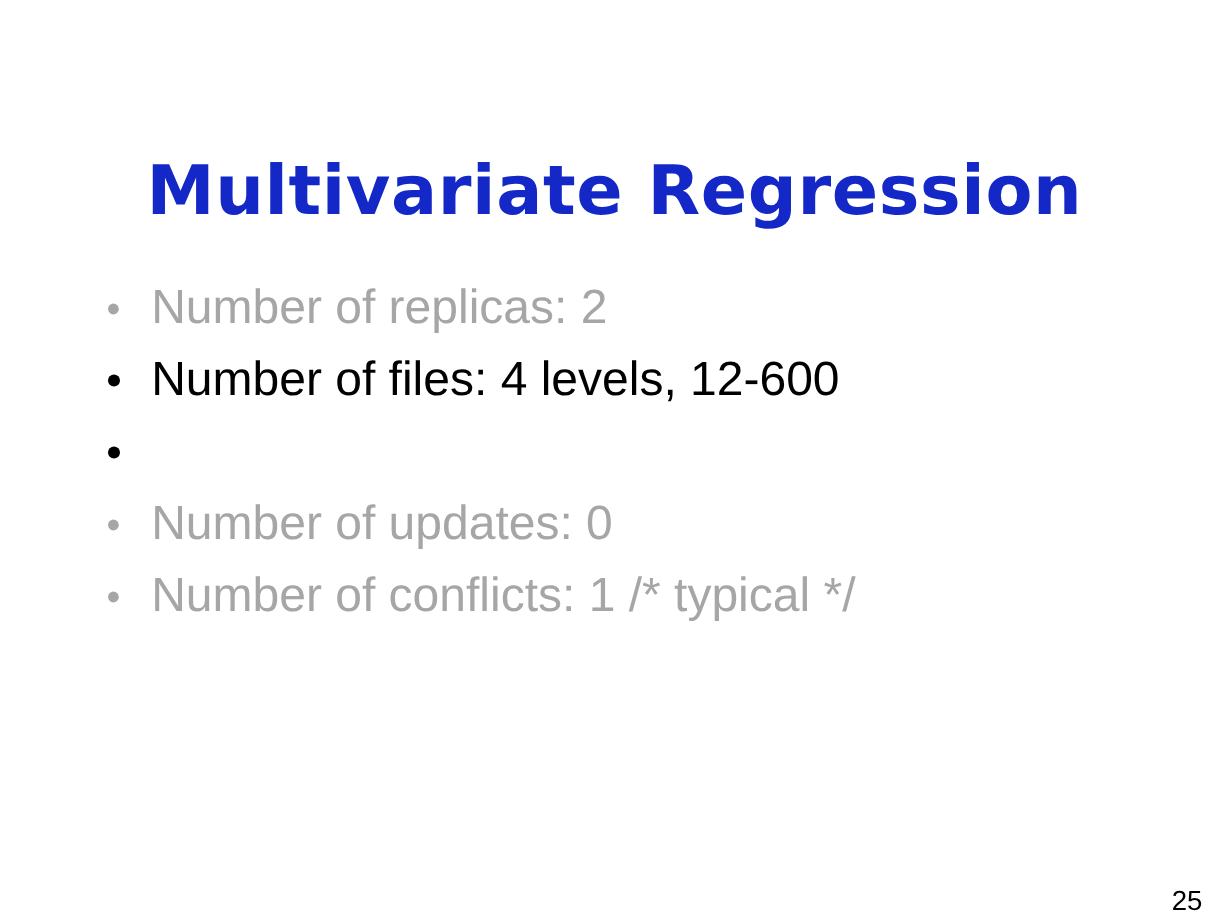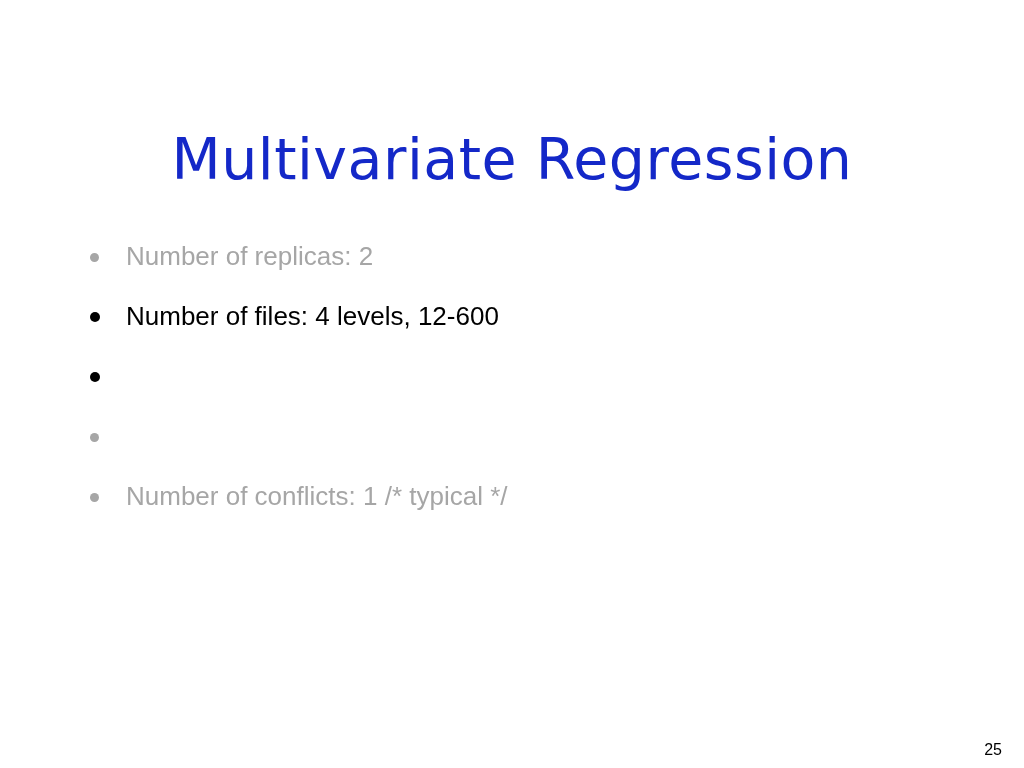--- a/index.html
+++ b/index.html
@@ -23,21 +23,21 @@
   }
 
   
   .slide-title {
     position: absolute;
     left: 0;
     top: 92px;
     width: 1024px;
     text-align: center;
     font-family: "DejaVu Sans", sans-serif;
-    font-weight: normal;
+    font-weight: bold;
     font-size: 57px;
     line-height: 70px;
     letter-spacing: 0.5px;
     color: #1428c8;
     white-space: nowrap;
     margin-top: 32px;
   }
 
   
   .body-list {
@@ -47,21 +47,21 @@
     width: 900px;
     margin: 0;
     padding: 0;
     list-style: none;
   }
 
   .bullet-item {
     position: relative;
     height: 60px;
     padding-left: 42px;
-    font-size: 26px;
+    font-size: 40px;
     line-height: 60px;
     white-space: nowrap;
     color: #000000;
   }
 
   .bullet-item.dim {
     color: #a6a6a6;
   }
 
   .bullet-dot {
@@ -82,21 +82,21 @@
 
   .bullet-text {
     display: inline;
   }
 
   
   .slide-number {
     position: absolute;
     right: 22px;
     bottom: 8px;
-    font-size: 16px;
+    font-size: 23px;
     line-height: 20px;
     color: #000000;
     font-family: "Liberation Sans", sans-serif;
   }
 </style>
 </head>
 <body>
 
 <div class="slide">
 
@@ -114,20 +114,21 @@
       <span class="bullet-text">Number of files:  4 levels, 12-600</span>
     </li>
 
 
     <li class="bullet-item">
       <span class="bullet-dot"></span>
     </li>
 
     <li class="bullet-item dim">
       <span class="bullet-dot"></span>
+      <span class="bullet-text">Number of updates:  0</span>
     </li>
 
     <li class="bullet-item dim">
       <span class="bullet-dot"></span>
       <span class="bullet-text">Number of conflicts:  1 /* typical */</span>
     </li>
 
 
   </ul>
 

